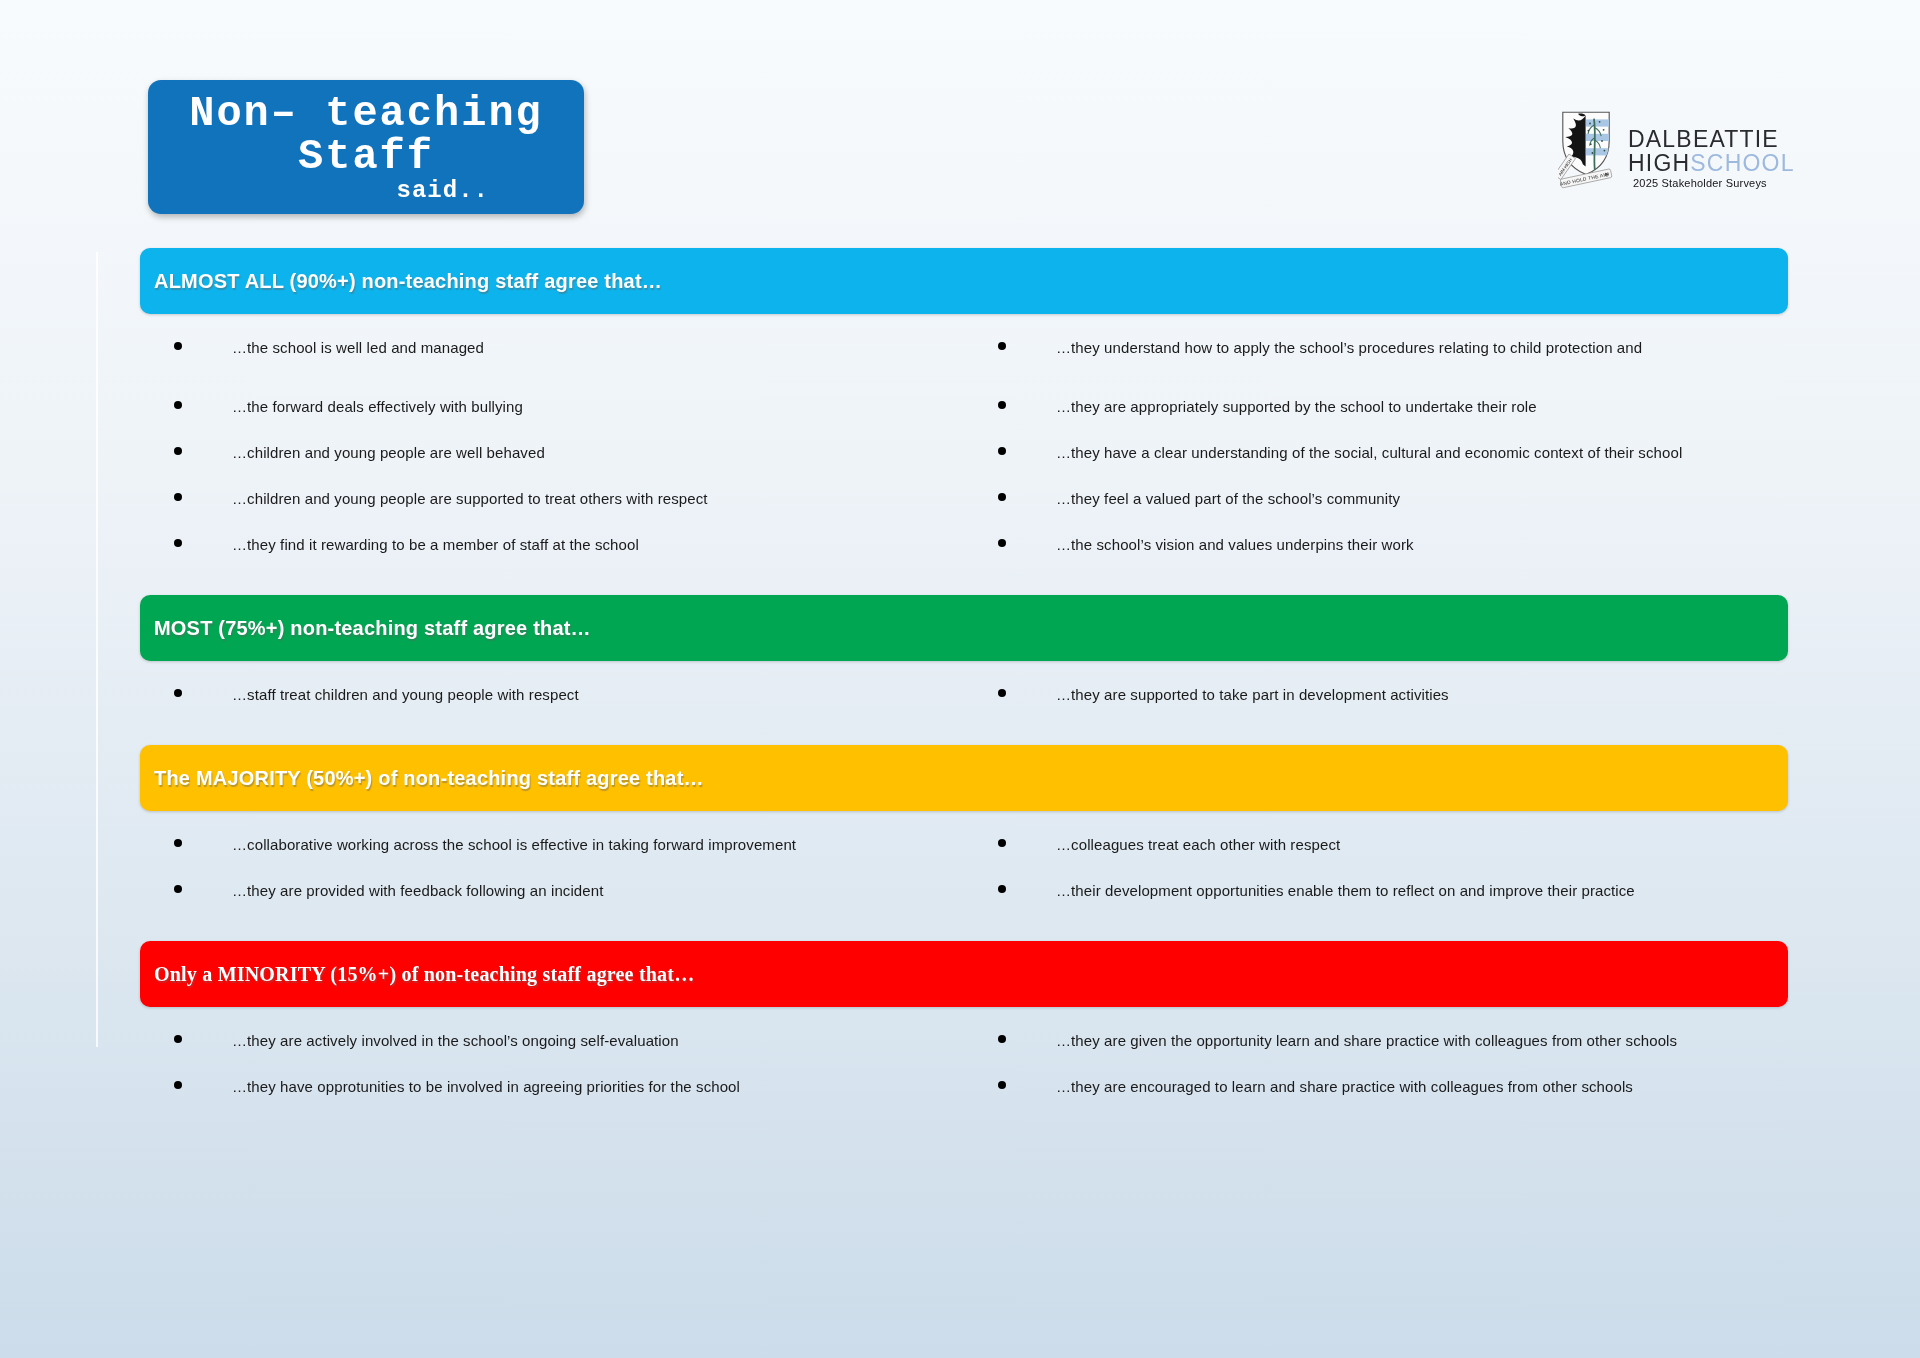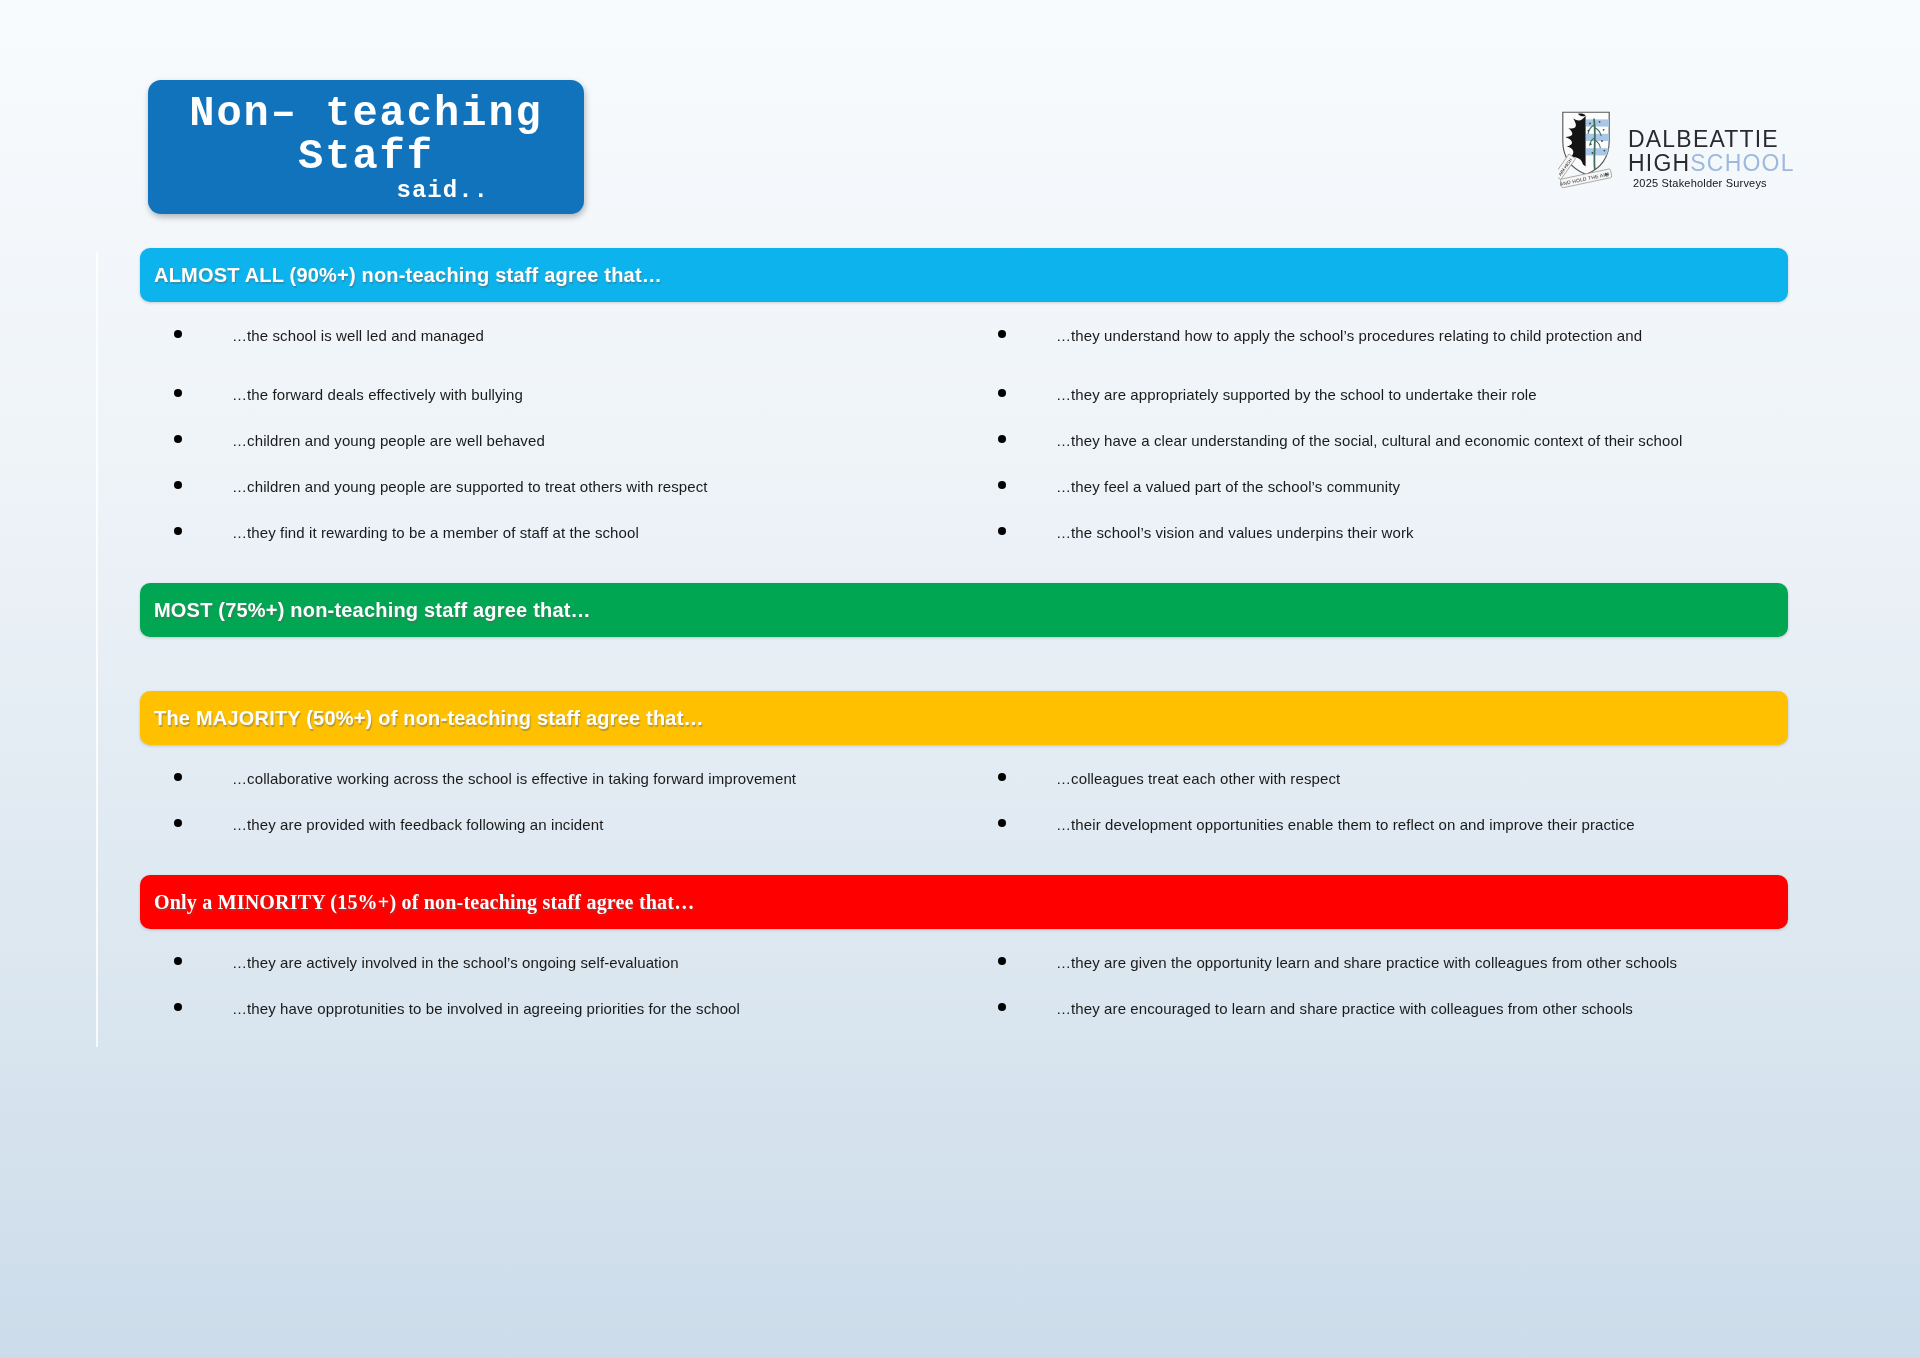--- a/index.html
+++ b/index.html
@@ -29,21 +29,21 @@
   .logo-name2 .light{color:#9db9de;}
   .logo-sub{font-size:11px;color:#15151a;margin-top:2px;margin-left:5px;letter-spacing:0.2px;}
 
   
   .vline{position:absolute;left:96px;top:252px;width:2px;height:795px;background:rgba(255,255,255,0.8);}
 
   
   .sections{position:absolute;left:140px;top:248px;width:1648px;}
   .section + .section{margin-top:16px;}
   .banner{
-    height:54px;border-radius:10px;display:flex;align-items:center;
+    height:66px;border-radius:10px;display:flex;align-items:center;
     padding:0 14px;box-shadow:0 1px 3px rgba(0,0,0,0.18);
   }
   .banner-text{
     color:#fff;font-weight:bold;font-size:20px;letter-spacing:0.2px;
     text-shadow:1px 2px 1px rgba(100,100,100,0.45);
   }
   .bullets{display:grid;grid-template-columns:1fr 1fr;padding:24px 0 14px;row-gap:16px;}
   .bullet-item{display:flex;align-items:flex-start;min-height:30px;font-size:15px;color:#1a1a1a;}
   .dot{flex:0 0 8px;height:8px;border-radius:50%;background:#000;margin:4px 50px 0 34px;}
   .bullet-text{line-height:1.3;letter-spacing:0.1px;}
@@ -173,21 +173,29 @@
     <span class="bullet-text">…the school’s vision and values underpins their work</span>
   </div>
 </div>
   </section>
 
   <section class="section sec-1">
     <div class="banner" style="background: rgb(0, 166, 81);">
       <span class="banner-text">MOST (75%+) non-teaching staff agree that…</span>
     </div>
     <div class="bullets">
-
+  <div class="bullet-item">
+    <span class="dot"></span>
+    <span class="bullet-text">…staff treat children and young people with respect</span>
+  </div>
+
+  <div class="bullet-item">
+    <span class="dot"></span>
+    <span class="bullet-text">…they are supported to take part in development activities</span>
+  </div>
 </div>
   </section>
 
   <section class="section sec-2">
     <div class="banner" style="background: rgb(255, 192, 0);">
       <span class="banner-text">The MAJORITY (50%+) of non-teaching staff agree that…</span>
     </div>
     <div class="bullets">
   <div class="bullet-item">
     <span class="dot"></span>

